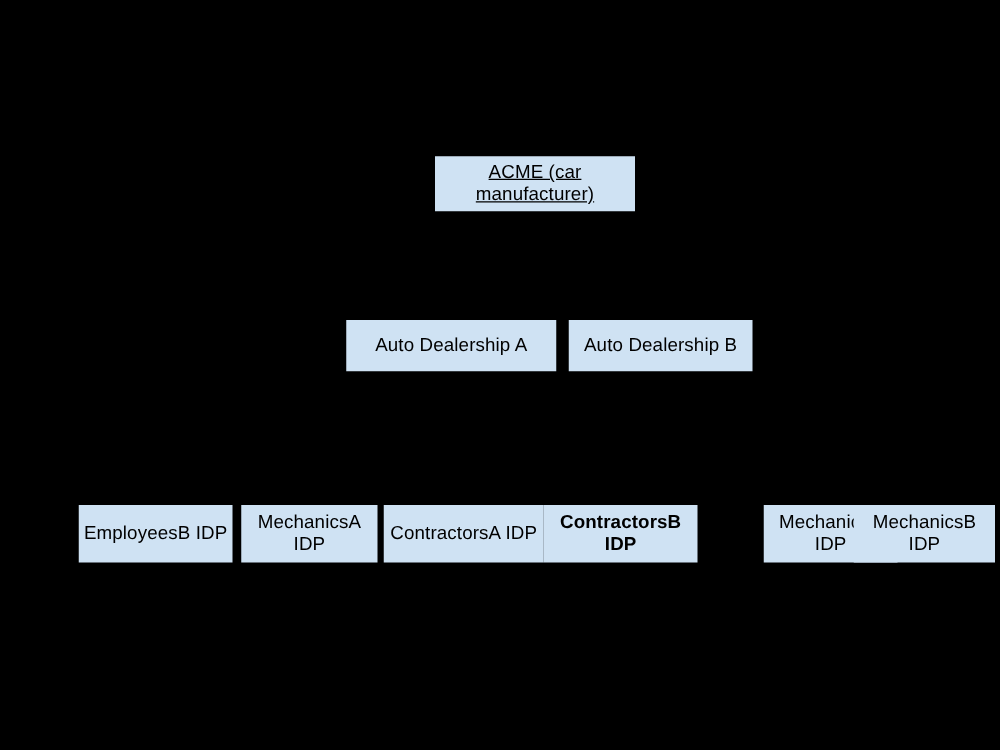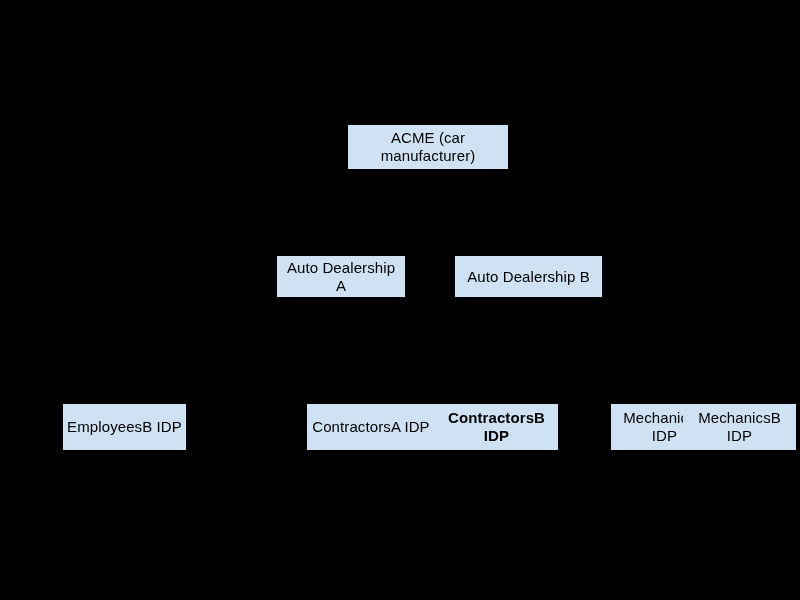--- a/index.html
+++ b/index.html
@@ -35,26 +35,27 @@
     letter-spacing: 0.1px;
     white-space: pre-line;
     padding: 0 4px;
   }
   
   .node-root {
     left: 348px;
     top: 125px;
     width: 160px;
     height: 44px;
+    text-decoration: underline;
   }
   
   .node-mid-0 {
     left: 277px;
     top: 256px;
-    width: 128px;
+    width: 168px;
     height: 41px;
   }
   .node-mid-1 {
     left: 455px;
     top: 256px;
     width: 147px;
     height: 41px;
   }
   
   .node-leaf {
@@ -82,20 +83,23 @@
   </div>
 
   <div class="node node-mid-1">
     <span>Auto Dealership B</span>
   </div>
 
   <div class="node node-leaf node-leaf-0">
     <span>EmployeesB IDP</span>
   </div>
 
+  <div class="node node-leaf node-leaf-1">
+    <span>MechanicsA IDP</span>
+  </div>
 
   <div class="node node-leaf node-leaf-2">
     <span>ContractorsA IDP</span>
   </div>
 
   <div class="node node-leaf node-leaf-3">
     <span>ContractorsB IDP</span>
   </div>
 
   <div class="node node-leaf node-leaf-4">

